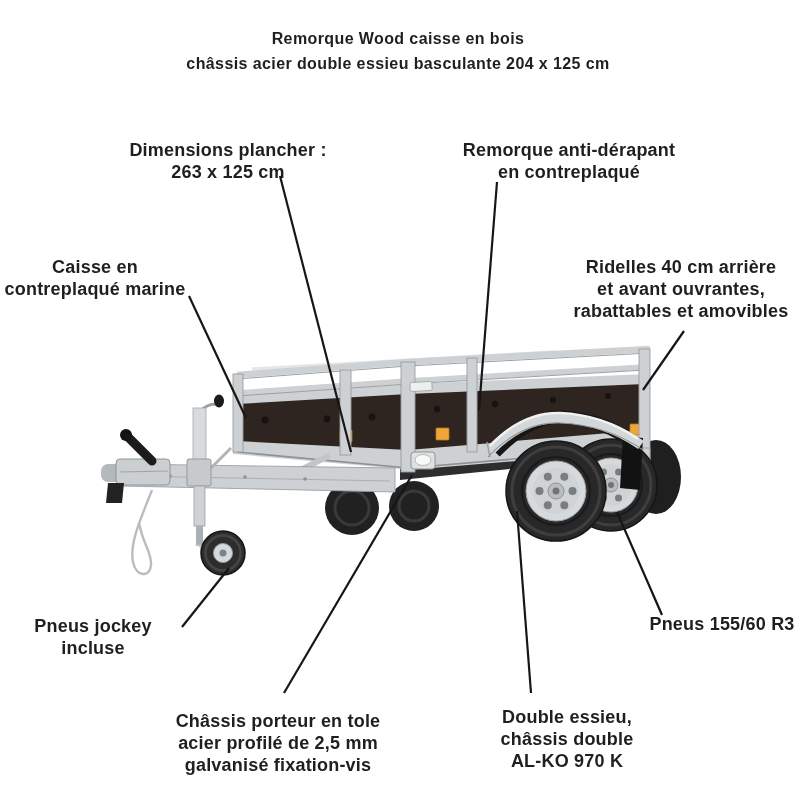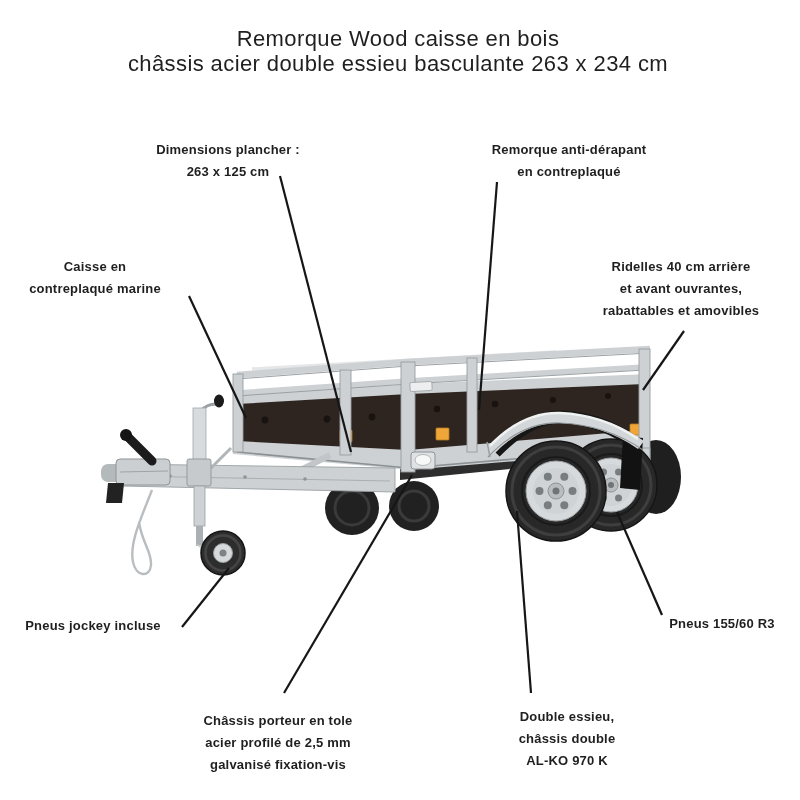--- a/index.html
+++ b/index.html
@@ -1,38 +1,38 @@
 <!DOCTYPE html>
 <html style="--background: #ffffff; --text: #1f1f1f; --callout-line: #161616; --wood-panel: #2e2420; --galvanized: #cdd1d3; --galvanized-dark: #9aa0a3; --galvanized-light: #eff1f2; --tire: #262626; --rim: #d7dadc; --amber-marker: #efa538;"><head>
 <meta charset="utf-8">
 <style>
   html,body{margin:0;padding:0;background:#fff;}
   .stage{position:relative;width:800px;height:800px;background:var(--background,#fff);overflow:hidden;
          font-family:"Liberation Sans",sans-serif;}
   .title{position:absolute;top:26px;left:0;width:796px;text-align:center;
-         font-size:22px;line-height:25px;font-weight:400;letter-spacing:.4px;color:var(--text,#1f1f1f);}
-  .callout-label{position:absolute;font-size:13px;line-height:22px;font-weight:700;letter-spacing:.2px;
+         font-size:16px;line-height:25px;font-weight:700;letter-spacing:.4px;color:var(--text,#1f1f1f);}
+  .callout-label{position:absolute;font-size:18px;line-height:22px;font-weight:700;letter-spacing:.2px;
          color:var(--text,#1f1f1f);white-space:pre-line;text-align:center;}
   svg.scene{position:absolute;left:0;top:0;width:800px;height:800px;}
   .callout-line{stroke:var(--callout-line,#161616);stroke-width:2.2;fill:none;}
   .galv{fill:var(--galvanized,#cdd1d3);}
   .wood{fill:var(--wood-panel,#2e2420);}
   .rim{fill:var(--rim,#d7dadc);}
   .amber{fill:var(--amber-marker,#efa538);stroke:#b97f1e;stroke-width:.8;}
   .tube{stroke:var(--galvanized,#cdd1d3);fill:none;}
   .tube-edge{stroke:var(--galvanized-dark,#9aa0a3);fill:none;stroke-width:1;}
 </style>
 </head>
 <body>
 
 <div class="stage">
 
   <div class="title">
     <div>Remorque Wood caisse en bois</div>
-    <div>châssis acier double essieu basculante 263 x 234 cm</div>
+    <div>châssis acier double essieu basculante 204 x 125 cm</div>
   </div>
 
   <div class="callout-label" style="left:78px;top:139px;width:300px;">Dimensions plancher :
 263 x 125 cm</div>
   <div class="callout-label" style="left:419px;top:139px;width:300px;">Remorque anti-dérapant
 en contreplaqué</div>
   <div class="callout-label" style="left:0px;top:256px;width:190px;">Caisse en
 contreplaqué marine</div>
   <div class="callout-label" style="left:562px;top:256px;width:238px;">Ridelles 40 cm arrière
 et avant ouvrantes,

